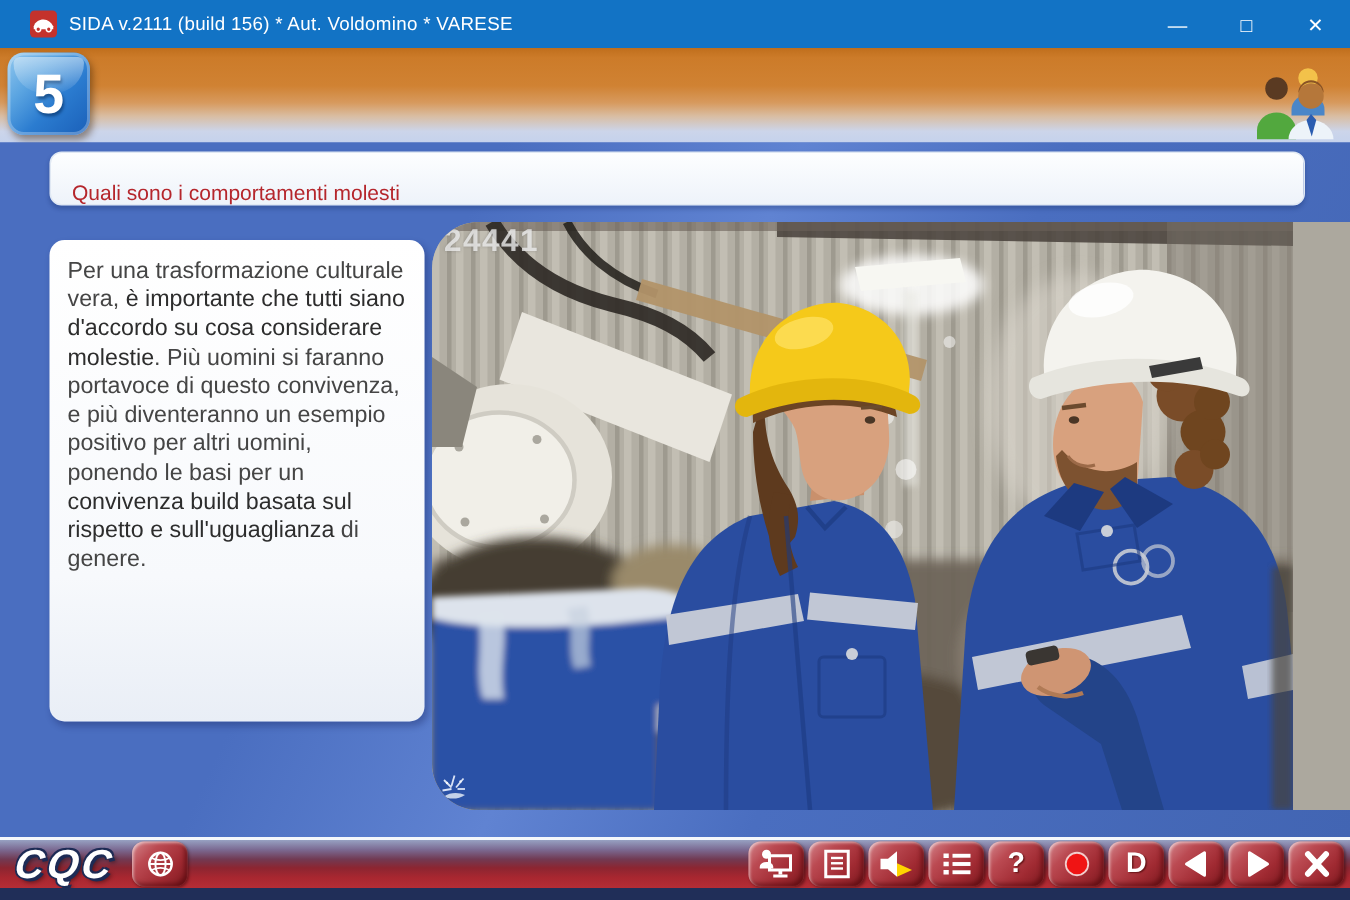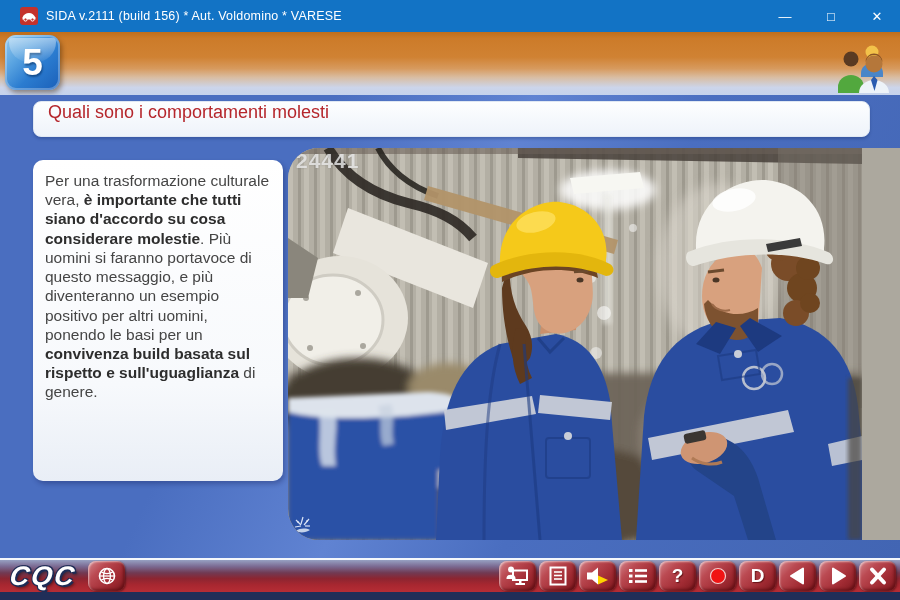--- a/index.html
+++ b/index.html
@@ -30,27 +30,27 @@
   .header-title{position:absolute;left:70px;top:50%;transform:translateY(-50%);
           color:#fff;font-size:17.5px;font-weight:bold;letter-spacing:.2px;
           text-shadow:1px 1px 2px rgba(110,55,0,.65);}
   .people-icon{position:absolute;right:8px;bottom:2px;width:56px;height:50px;}
 
   
   .main{position:absolute;top:95px;left:0;width:900px;height:463px;
         background:linear-gradient(115deg,#4a6ec0 0%,#4a6ec0 30%,#6083d2 48%,#4a6ec0 64%,#4265b3 100%);}
   .subtitle-bar{position:absolute;left:33px;top:6px;width:837px;height:36px;border-radius:8px;
         background:linear-gradient(#fdfeff,#eef3fa);border:1px solid #e0e8f3;
-        box-shadow:0 2px 3px rgba(15,35,90,.28);display:flex;align-items:flex-start;
-        padding:0 14px;box-sizing:border-box;color:#b5262c;font-size:18px;}
+        box-shadow:0 2px 3px rgba(15,35,90,.28);display:flex;align-items:flex-end;
+        padding:0 14px;box-sizing:border-box;color:#b5262c;font-size:14px;}
   .text-panel{position:absolute;left:33px;top:65px;width:250px;height:321px;border-radius:10px;
         background:linear-gradient(#ffffff 0%,#f7f9fc 70%,#e9eef6 100%);
         box-shadow:2px 3px 5px rgba(15,25,80,.32);padding:11px 12px;box-sizing:border-box;
         font-size:15.5px;line-height:1.24;color:#454545;}
-  .text-panel .b{font-weight:bold;color:#2d2d2d;}
+  .text-panel .b{font-weight:normal;color:#2d2d2d;}
 
   .photo{position:absolute;left:288px;top:53px;width:651px;height:392px;overflow:hidden;
          background:#aca89e;border-radius:31px;}
   .photo svg.scene{display:block;}
   .photo-watermark{position:absolute;left:8px;top:1px;font-size:21px;font-weight:bold;
          letter-spacing:1px;color:rgba(240,240,240,.78);text-shadow:0 0 2px rgba(90,90,90,.35);}
   .photo-sparkle{position:absolute;left:5px;bottom:5px;width:20px;height:20px;opacity:.95;}
 
   
   .toolbar{position:absolute;top:558px;left:0;width:900px;height:34px;box-sizing:border-box;
@@ -109,21 +109,21 @@
     </span>
   </div>
 
   <div class="main">
 
     <div class="subtitle-bar">
       <span>Quali sono i comportamenti molesti</span>
     </div>
 
     <div class="text-panel">
-      <span>Per una trasformazione culturale vera, </span><span class="b">è importante che tutti siano d'accordo su cosa considerare molestie</span><span>. Più uomini si faranno portavoce di questo messaggio, e più diventeranno un esempio positivo per altri uomini, ponendo le basi per un </span><span class="b">convivenza build basata sul rispetto e sull'uguaglianza</span><span> di genere.</span>
+      <span>Per una trasformazione culturale vera, </span><span class="b">è importante che tutti siano d'accordo su cosa considerare molestie</span><span>. Più uomini si faranno portavoce di questo convivenza, e più diventeranno un esempio positivo per altri uomini, ponendo le basi per un </span><span class="b">convivenza build basata sul rispetto e sull'uguaglianza</span><span> di genere.</span>
     </div>
 
     <div class="photo">
       <svg class="scene" width="574" height="392" viewBox="0 0 574 392">
         <defs>
           <pattern id="corr" width="16" height="10" patternUnits="userSpaceOnUse">
             <rect width="16" height="10" fill="#b3afa4"></rect>
             <rect width="5" height="10" fill="#c2beb3"></rect>
             <rect x="10" width="3" height="10" fill="#9e9a8f"></rect>
           </pattern>

